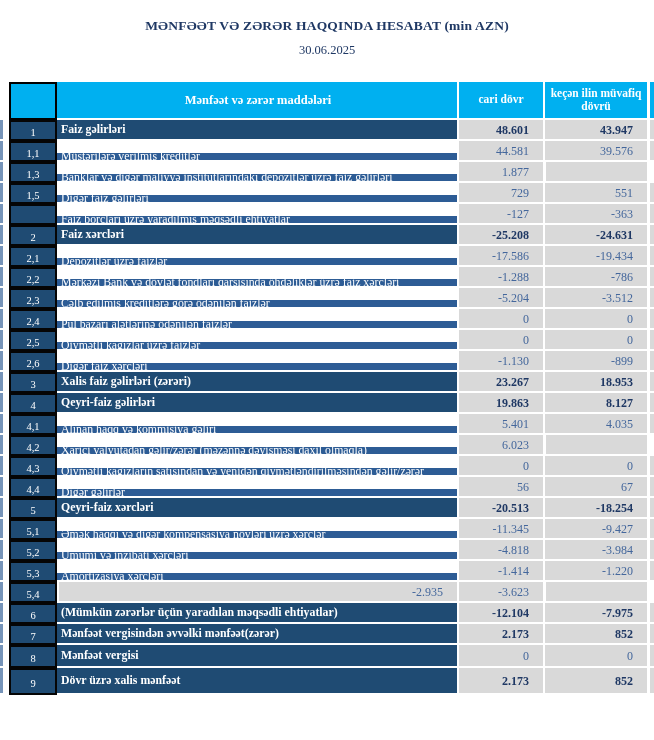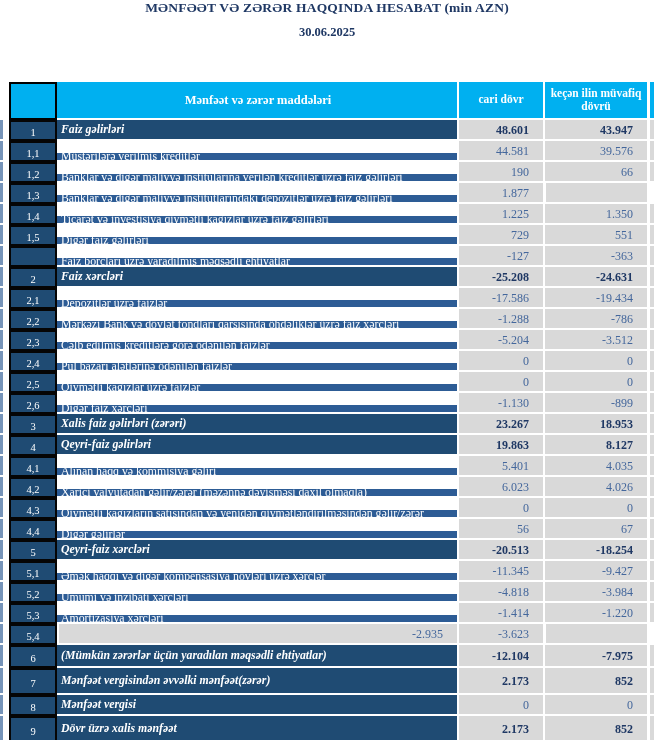--- a/index.html
+++ b/index.html
@@ -4,26 +4,26 @@
 <style>
   html,body{margin:0;padding:0;background:#ffffff;}
   body{
     width:654px;height:740px;overflow:hidden;
     font-family:"Liberation Serif","DejaVu Serif",serif;
     -webkit-font-smoothing:antialiased;
   }
   .page{position:relative;width:654px;height:740px;background:#fff;}
 
   
-  .title-block{text-align:center;}
+  .title-block{padding-top:18px;text-align:center;}
   .report-title{
     color:var(--title-color);font-weight:bold;font-size:13.5px;letter-spacing:.2px;
   }
   .report-date{
-    color:var(--title-color);font-weight:bold;font-size:12.5px;margin-top:9px;
+    color:var(--title-color);font-weight:normal;font-size:12.5px;margin-top:9px;
   }
 
   
   .fin-table{position:absolute;left:0;top:82px;width:654px;}
   .row{
     display:grid;
     grid-template-columns:3px 6px 48px 1fr 86px 104px 7px;
     height:21px;
   }
   .row .cell{box-sizing:border-box;overflow:hidden;}
@@ -52,21 +52,21 @@
     color:#fff;font-size:10.5px;
     display:flex;align-items:center;justify-content:center;padding-top:3px;
   }
   .label{
     color:#fff;font-size:11.8px;
     display:flex;align-items:center;
     padding:0 2px 0 4px;white-space:nowrap;
     border-bottom:2px solid #fff;
   }
   .row.sub .label{background:var(--sub-bg);margin-top:12px;}
-  .row.section .label{background:var(--section-bg);font-weight:bold;font-style:italic;}
+  .row.section .label{background:var(--section-bg);font-weight:bold;}
   .val{
     background:var(--value-bg);
     color:var(--value-color);font-size:12px;
     display:flex;align-items:center;justify-content:flex-end;
     padding:2px 14px 0 14px;
     border-left:2px solid #fff;border-bottom:2px solid #fff;
   }
   .row.vbold .val{color:var(--value-bold-color);font-weight:bold;}
   .edge-l{background:var(--sub-bg);opacity:.65;border-bottom:2px solid #fff;}
   .edge-r{background:var(--value-bg);border-left:3px solid #fff;border-bottom:2px solid #fff;}
@@ -112,41 +112,23 @@
           <div class="cell gap"></div>
           <div class="cell num">1,1</div>
           <div class="cell label">Müştərilərə verilmiş kreditlər</div>
           <div class="cell val">44.581</div>
           <div class="cell val">39.576</div>
           <div class="cell edge-r"></div>
         </div>
         <div class="row sub">
           <div class="cell edge-l"></div>
           <div class="cell gap"></div>
-          <div class="cell num">1,2</div>
-          <div class="cell label">Banklar və digər maliyyə institularına verilən kreditlər üzrə faiz gəlirləri</div>
-          <div class="cell val">190</div>
-          <div class="cell val">66</div>
-          <div class="cell edge-r"></div>
-        </div>
-        <div class="row sub">
-          <div class="cell edge-l"></div>
-          <div class="cell gap"></div>
           <div class="cell num">1,3</div>
           <div class="cell label">Banklar və digər maliyyə institutlarındakı depozitlər üzrə faiz gəlirləri</div>
           <div class="cell val">1.877</div>
-          <div class="cell edge-r"></div>
-        </div>
-        <div class="row sub">
-          <div class="cell edge-l"></div>
-          <div class="cell gap"></div>
-          <div class="cell num">1,4</div>
-          <div class="cell label">Ticarət və investisiya qiymətli kağızlar üzrə faiz gəlirləri</div>
-          <div class="cell val">1.225</div>
-          <div class="cell val">1.350</div>
           <div class="cell edge-r"></div>
         </div>
         <div class="row sub">
           <div class="cell edge-l"></div>
           <div class="cell gap"></div>
           <div class="cell num">1,5</div>
           <div class="cell label">Digər faiz gəlirləri</div>
           <div class="cell val">729</div>
           <div class="cell val">551</div>
           <div class="cell edge-r"></div>
@@ -249,21 +231,20 @@
           <div class="cell val">5.401</div>
           <div class="cell val">4.035</div>
           <div class="cell edge-r"></div>
         </div>
         <div class="row sub">
           <div class="cell edge-l"></div>
           <div class="cell gap"></div>
           <div class="cell num">4,2</div>
           <div class="cell label">Xarici valyutadan gəlir/zərər (məzənnə dəyişməsi daxil olmaqla)</div>
           <div class="cell val">6.023</div>
-          <div class="cell val">4.026</div>
           <div class="cell edge-r"></div>
         </div>
         <div class="row sub">
           <div class="cell edge-l"></div>
           <div class="cell gap"></div>
           <div class="cell num">4,3</div>
           <div class="cell label">Qiymətli kağızların satışından və yenidən qiymətləndirilməsindən gəlir/zərər</div>
           <div class="cell val">0</div>
           <div class="cell val">0</div>
           <div class="cell edge-r"></div>

